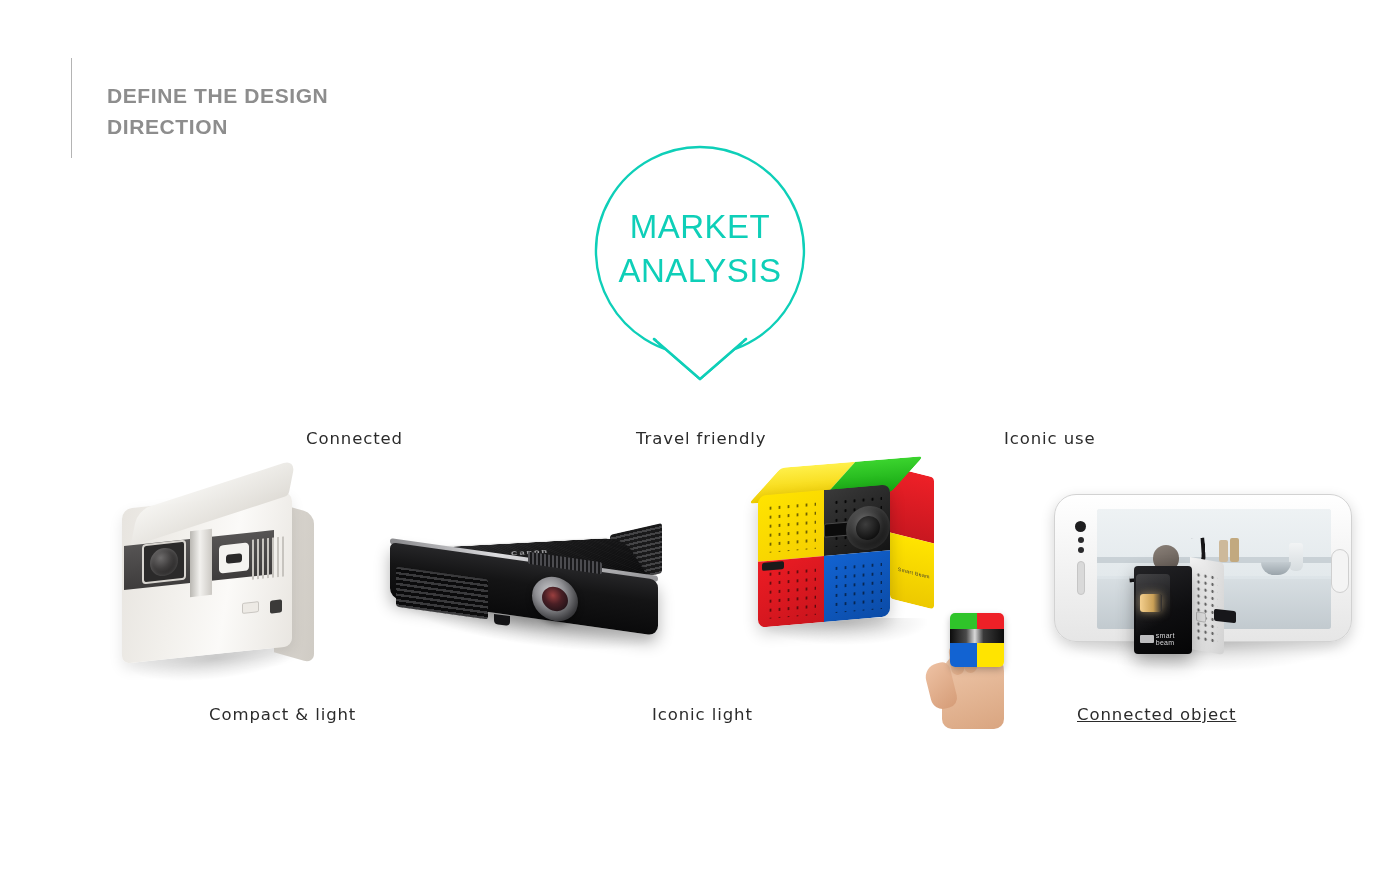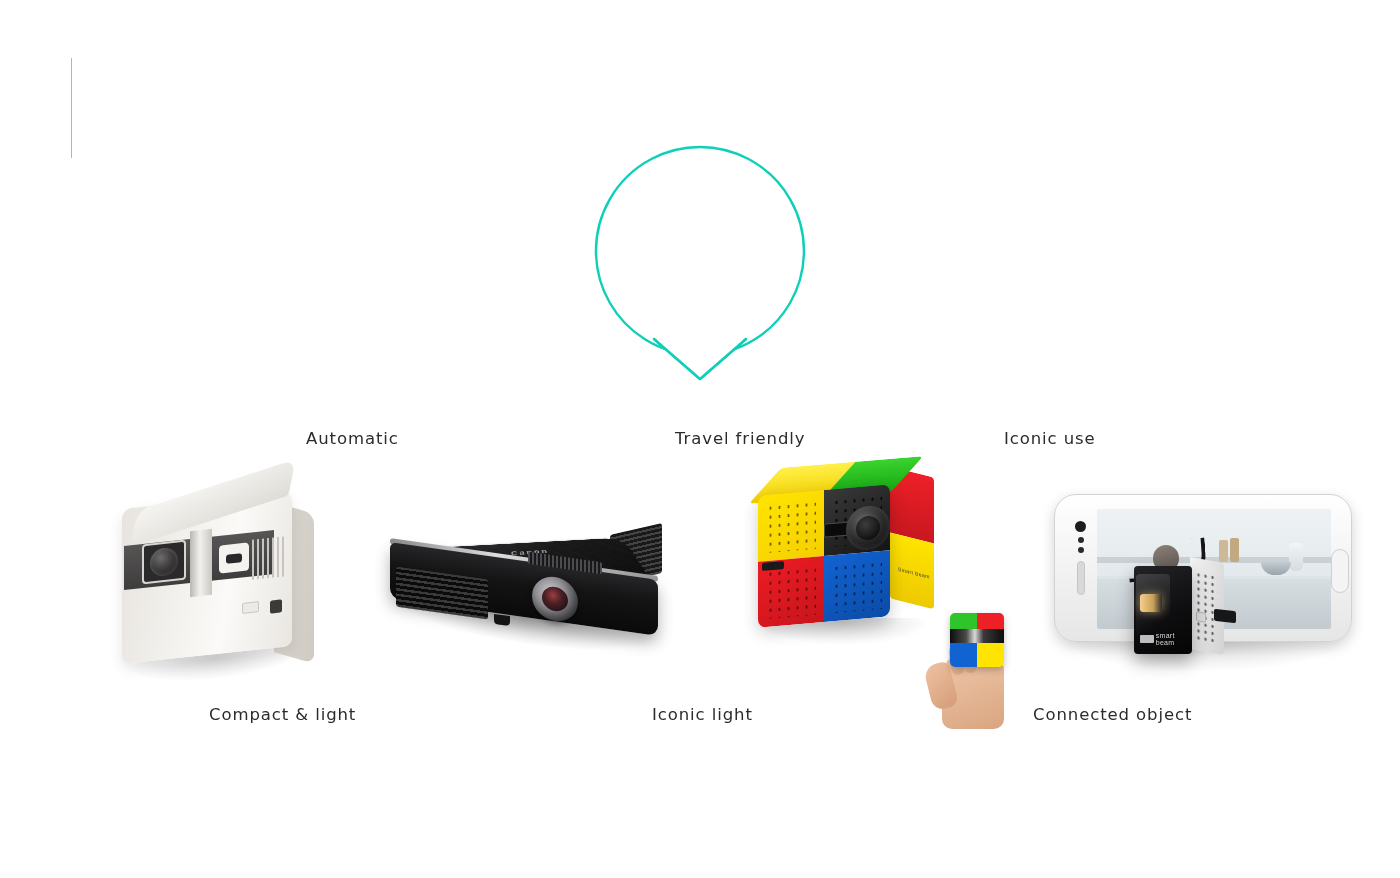--- a/index.html
+++ b/index.html
@@ -35,25 +35,25 @@
     font-family:"Liberation Sans", sans-serif;
   }
 
   
   .label{
     position:absolute; color:#2b2b2b; font-size:16.5px;
     letter-spacing:0.9px; white-space:nowrap;
     font-family:"DejaVu Sans", sans-serif; font-weight:400;
   }
   #label-automatic      { left:306px;  top:429px; }
-  #label-travel         { left:636px;  top:429px;margin-left:39px; }
+  #label-travel         { left:636px;  top:429px; }
   #label-instant        { left:1004px; top:429px; }
   #label-compact        { left:209px;  top:705px; }
   #label-iconic         { left:652px;  top:705px; }
-  #label-connected      { left:1033px; top:705px; }
+  #label-connected      { left:1077px; top:705px;text-decoration:underline; }
 
   
   #products{ position:absolute; left:0; top:450px; width:1400px; height:280px; }
 
   
   #prod-cube-white{ position:absolute; left:104px; top:28px; width:230px; height:205px; }
   .wc-body{
     position:absolute; left:18px; top:22px; width:170px; height:155px;
     background:linear-gradient(100deg,#e7e4df 0%,#f2f0ec 34%,#fbfaf8 62%,#e9e6e1 100%);
     border-radius:10px 10px 8px 8px;
@@ -440,31 +440,35 @@
   .ph-shadow{
     position:absolute; left:20px; top:150px; width:280px; height:34px;
     background:radial-gradient(ellipse at 50% 12%,rgba(0,0,0,.15),rgba(0,0,0,0) 70%);
   }
 </style>
 </head>
 <body>
 
 <div id="header">
   <div id="header-rule"></div>
+  <div id="header-title">DEFINE THE DESIGN
+DIRECTION</div>
 </div>
 
 <div id="bubble">
   <svg viewBox="0 0 216 240">
     <path d="M108 4 A104 104 0 1 1 107.9 4 Z M62 196 L108 236 L154 196" fill="none" stroke="#0ecfb8" stroke-width="2.4" stroke-linejoin="round" stroke-linecap="round"></path>
     <path d="M64 197 L108 235 L152 197" fill="#ffffff" stroke="none"></path>
     <path d="M62 196 L108 236 L154 196" fill="none" stroke="#0ecfb8" stroke-width="2.4" stroke-linejoin="round" stroke-linecap="round"></path>
   </svg>
+  <div id="bubble-text">MARKET
+ANALYSIS</div>
 </div>
 
-<div class="label" id="label-automatic">Automatic</div>
+<div class="label" id="label-automatic">Connected</div>
 <div class="label" id="label-travel">Travel friendly</div>
 <div class="label" id="label-instant">Iconic use</div>
 <div class="label" id="label-compact">Compact &amp; light</div>
 <div class="label" id="label-iconic">Iconic light</div>
 <div class="label" id="label-connected">Connected object</div>
 
 <div id="products">
 
   <div id="prod-cube-white">
     <div class="wc-shadow"></div>

